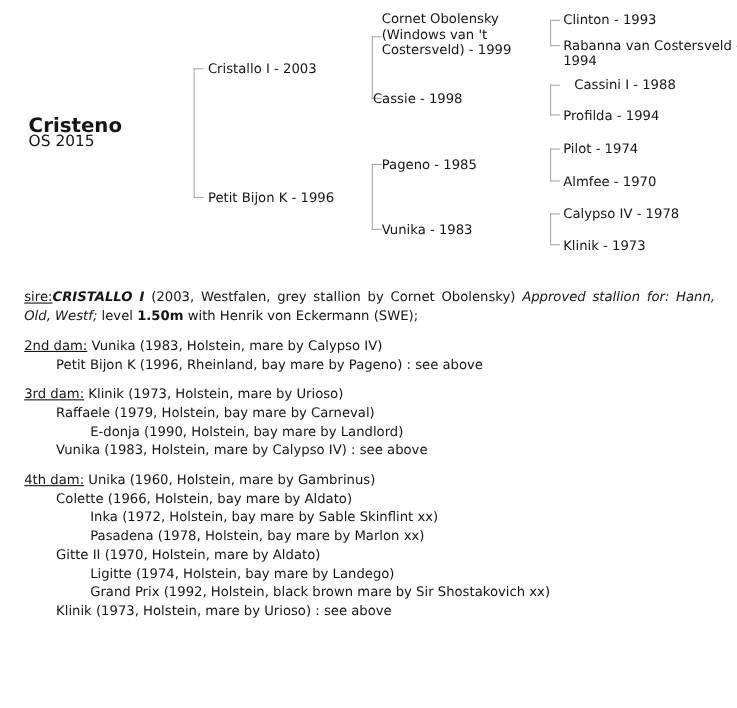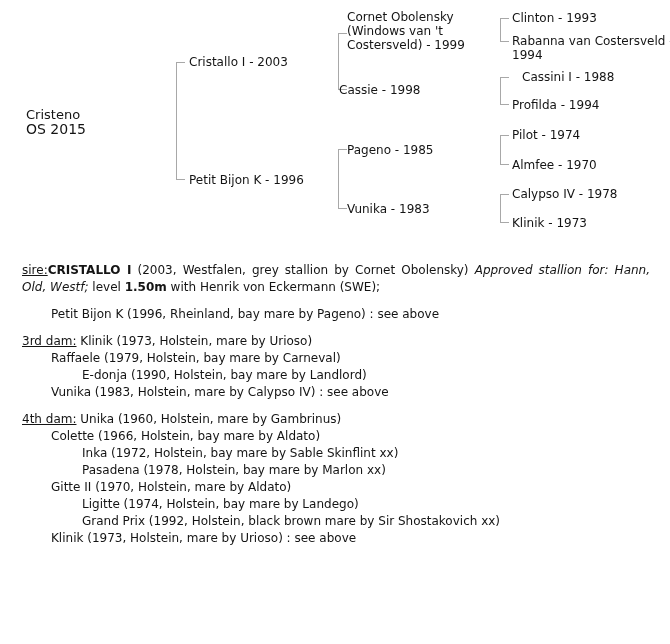--- a/index.html
+++ b/index.html
@@ -14,21 +14,21 @@
   }
 
   
   .tree {
     position: relative;
     width: 670px;
     height: 248px;
     font-size: 12px;
   }
   .subject { position: absolute; left: 26px; top: 108px; line-height: 14px; }
-  .subject .name { font-weight: normal; font-size: 13px; }
+  .subject .name { font-weight: bold; font-size: 18px; }
   .subject .reg  { font-size: 14px; }
 
   .bracket {
     position: absolute;
     width: 9px;
     border: 1px solid #a8a8a8;
     border-right: none;
     background: transparent;
   }
 
@@ -47,21 +47,21 @@
     line-height: 17px;
   }
   .sec { margin: 0 0 10px 0; }
   .row { display: block; }
   .jline { text-align: justify; text-align-last: justify; }
   .ind1 { padding-left: 29px; }
   .ind2 { padding-left: 60px; }
   .u  { text-decoration: underline; margin-top: 12px; }
   .b  { font-weight: bold; }
   .i  { font-style: italic; }
-  .bi { font-weight: bold; }
+  .bi { font-weight: bold; font-style: italic; }
 </style>
 </head>
 <body>
 
 <div class="tree">
 
   <div class="subject">
     <div class="name">Cristeno</div>
     <div class="reg">OS 2015</div>
   </div>
@@ -101,20 +101,21 @@
 
 <div class="details">
 
   <div class="sec">
     <span class="row jline"><span class="u">sire:</span><span class="bi">CRISTALLO I</span><span> (2003, Westfalen, grey stallion by Cornet Obolensky) </span><span class="i">Approved stallion for: Hann,</span></span>
     <span class="row"><span class="i">Old, Westf;</span><span> level </span><span class="b">1.50m</span><span> with Henrik von Eckermann (SWE);</span></span>
   </div>
 
 
   <div class="sec">
+    <span class="row"><span class="u">2nd dam:</span><span> Vunika (1983, Holstein, mare by Calypso IV)</span></span>
     <span class="row ind1">Petit Bijon K (1996, Rheinland, bay mare by Pageno) : see above</span>
   </div>
 
   <div class="sec">
     <span class="row"><span class="u">3rd dam:</span><span> Klinik (1973, Holstein, mare by Urioso)</span></span>
     <span class="row ind1">Raffaele (1979, Holstein, bay mare by Carneval)</span>
     <span class="row ind2">E-donja (1990, Holstein, bay mare by Landlord)</span>
     <span class="row ind1">Vunika (1983, Holstein, mare by Calypso IV) : see above</span>
   </div>
 

